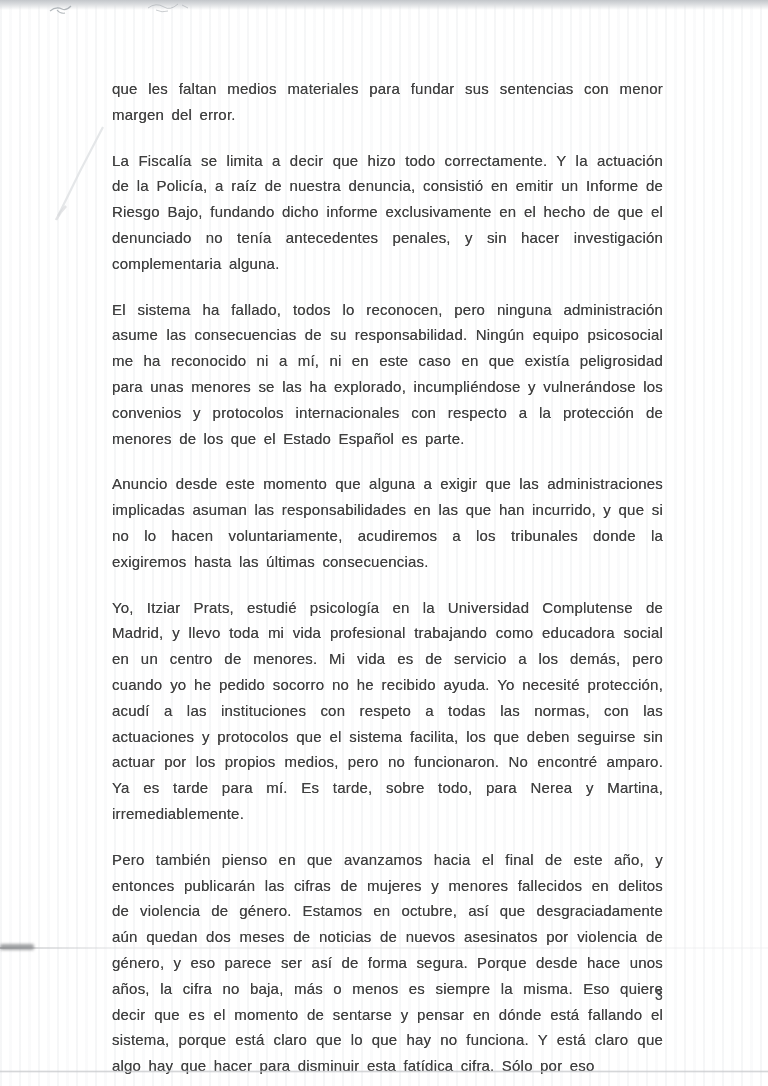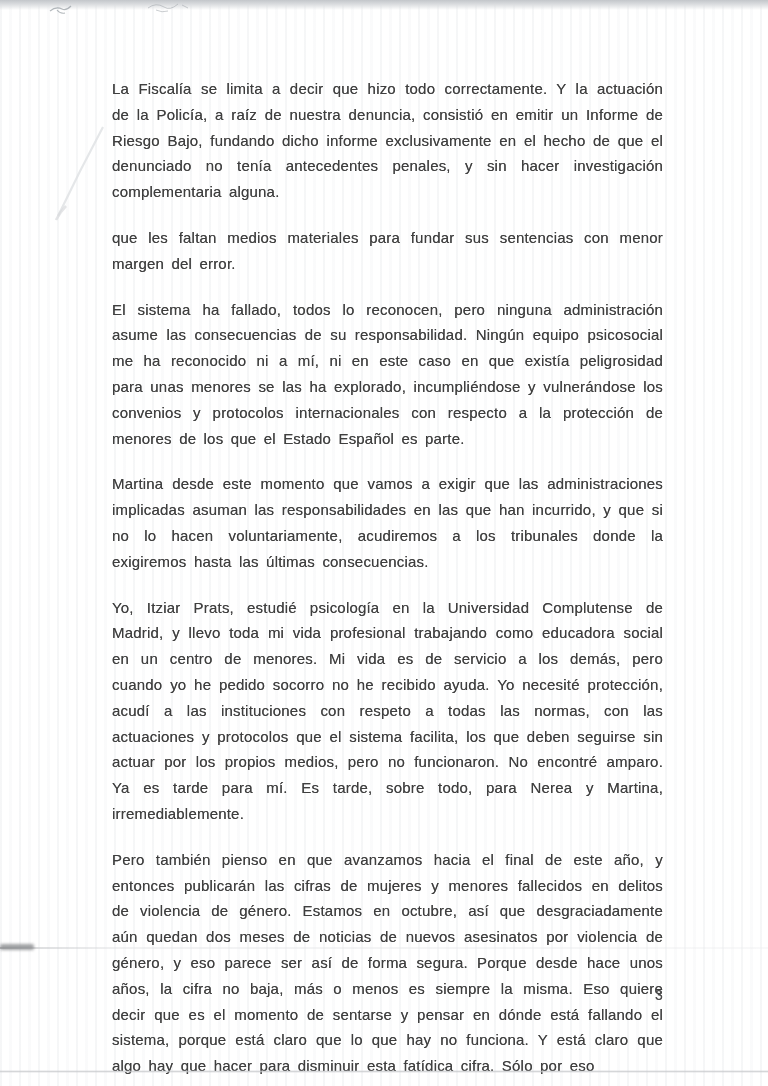--- a/index.html
+++ b/index.html
@@ -107,24 +107,24 @@
     <path d="M148 8 q8 -6 16 -1 q6 4 14 -3 m-22 6 q6 3 12 1 m14 -6 l6 3" fill="none" stroke="#a6abb0" stroke-width="1.0" opacity="0.6"></path>
 
     <path d="M103 127 Q80 170 58 216" fill="none" stroke="#dfe1e3" stroke-width="2.2" opacity="0.8"></path>
     <path d="M66 206 q-6 6 -10 14" fill="none" stroke="#d8dadd" stroke-width="2.6" opacity="0.7"></path>
   </svg>
 
   <div class="crease-h"></div>
   <div class="crease-h-dark"></div>
 
   <div class="content">
+    <p>que les faltan medios materiales para fundar sus sentencias con menor margen del error.</p>
     <p>La Fiscalía se limita a decir que hizo todo correctamente. Y la actuación de la Policía, a raíz de nuestra denuncia, consistió en emitir un Informe de Riesgo Bajo, fundando dicho informe exclusivamente en el hecho de que el denunciado no tenía antecedentes penales, y sin hacer investigación complementaria alguna.</p>
-    <p>que les faltan medios materiales para fundar sus sentencias con menor margen del error.</p>
     <p>El sistema ha fallado, todos lo reconocen, pero ninguna administración asume las consecuencias de su responsabilidad. Ningún equipo psicosocial me ha reconocido ni a mí, ni en este caso en que existía peligrosidad para unas menores se las ha explorado, incumpliéndose y vulnerándose los convenios y protocolos internacionales con respecto a la protección de menores de los que el Estado Español es parte.</p>
-    <p>Martina desde este momento que vamos a exigir que las administraciones implicadas asuman las responsabilidades en las que han incurrido, y que si no lo hacen voluntariamente, acudiremos a los tribunales donde la exigiremos hasta las últimas consecuencias.</p>
+    <p>Anuncio desde este momento que alguna a exigir que las administraciones implicadas asuman las responsabilidades en las que han incurrido, y que si no lo hacen voluntariamente, acudiremos a los tribunales donde la exigiremos hasta las últimas consecuencias.</p>
     <p>Yo, Itziar Prats, estudié psicología en la Universidad Complutense de Madrid, y llevo toda mi vida profesional trabajando como educadora social en un centro de menores. Mi vida es de servicio a los demás, pero cuando yo he pedido socorro no he recibido ayuda. Yo necesité protección, acudí a las instituciones con respeto a todas las normas, con las actuaciones y protocolos que el sistema facilita, los que deben seguirse sin actuar por los propios medios, pero no funcionaron. No encontré amparo. Ya es tarde para mí. Es tarde, sobre todo, para Nerea y Martina, irremediablemente.</p>
     <p>Pero también pienso en que avanzamos hacia el final de este año, y entonces publicarán las cifras de mujeres y menores fallecidos en delitos de violencia de género. Estamos en octubre, así que desgraciadamente aún quedan dos meses de noticias de nuevos asesinatos por violencia de género, y eso parece ser así de forma segura. Porque desde hace unos años, la cifra no baja, más o menos es siempre la misma. Eso quiere decir que es el momento de sentarse y pensar en dónde está fallando el sistema, porque está claro que lo que hay no funciona. Y está claro que algo hay que hacer para disminuir esta fatídica cifra. Sólo por eso</p>
   </div>
 
   <div class="page-number">3</div>
 
   <div class="bottom-edge"></div>
 
 </div>
 

